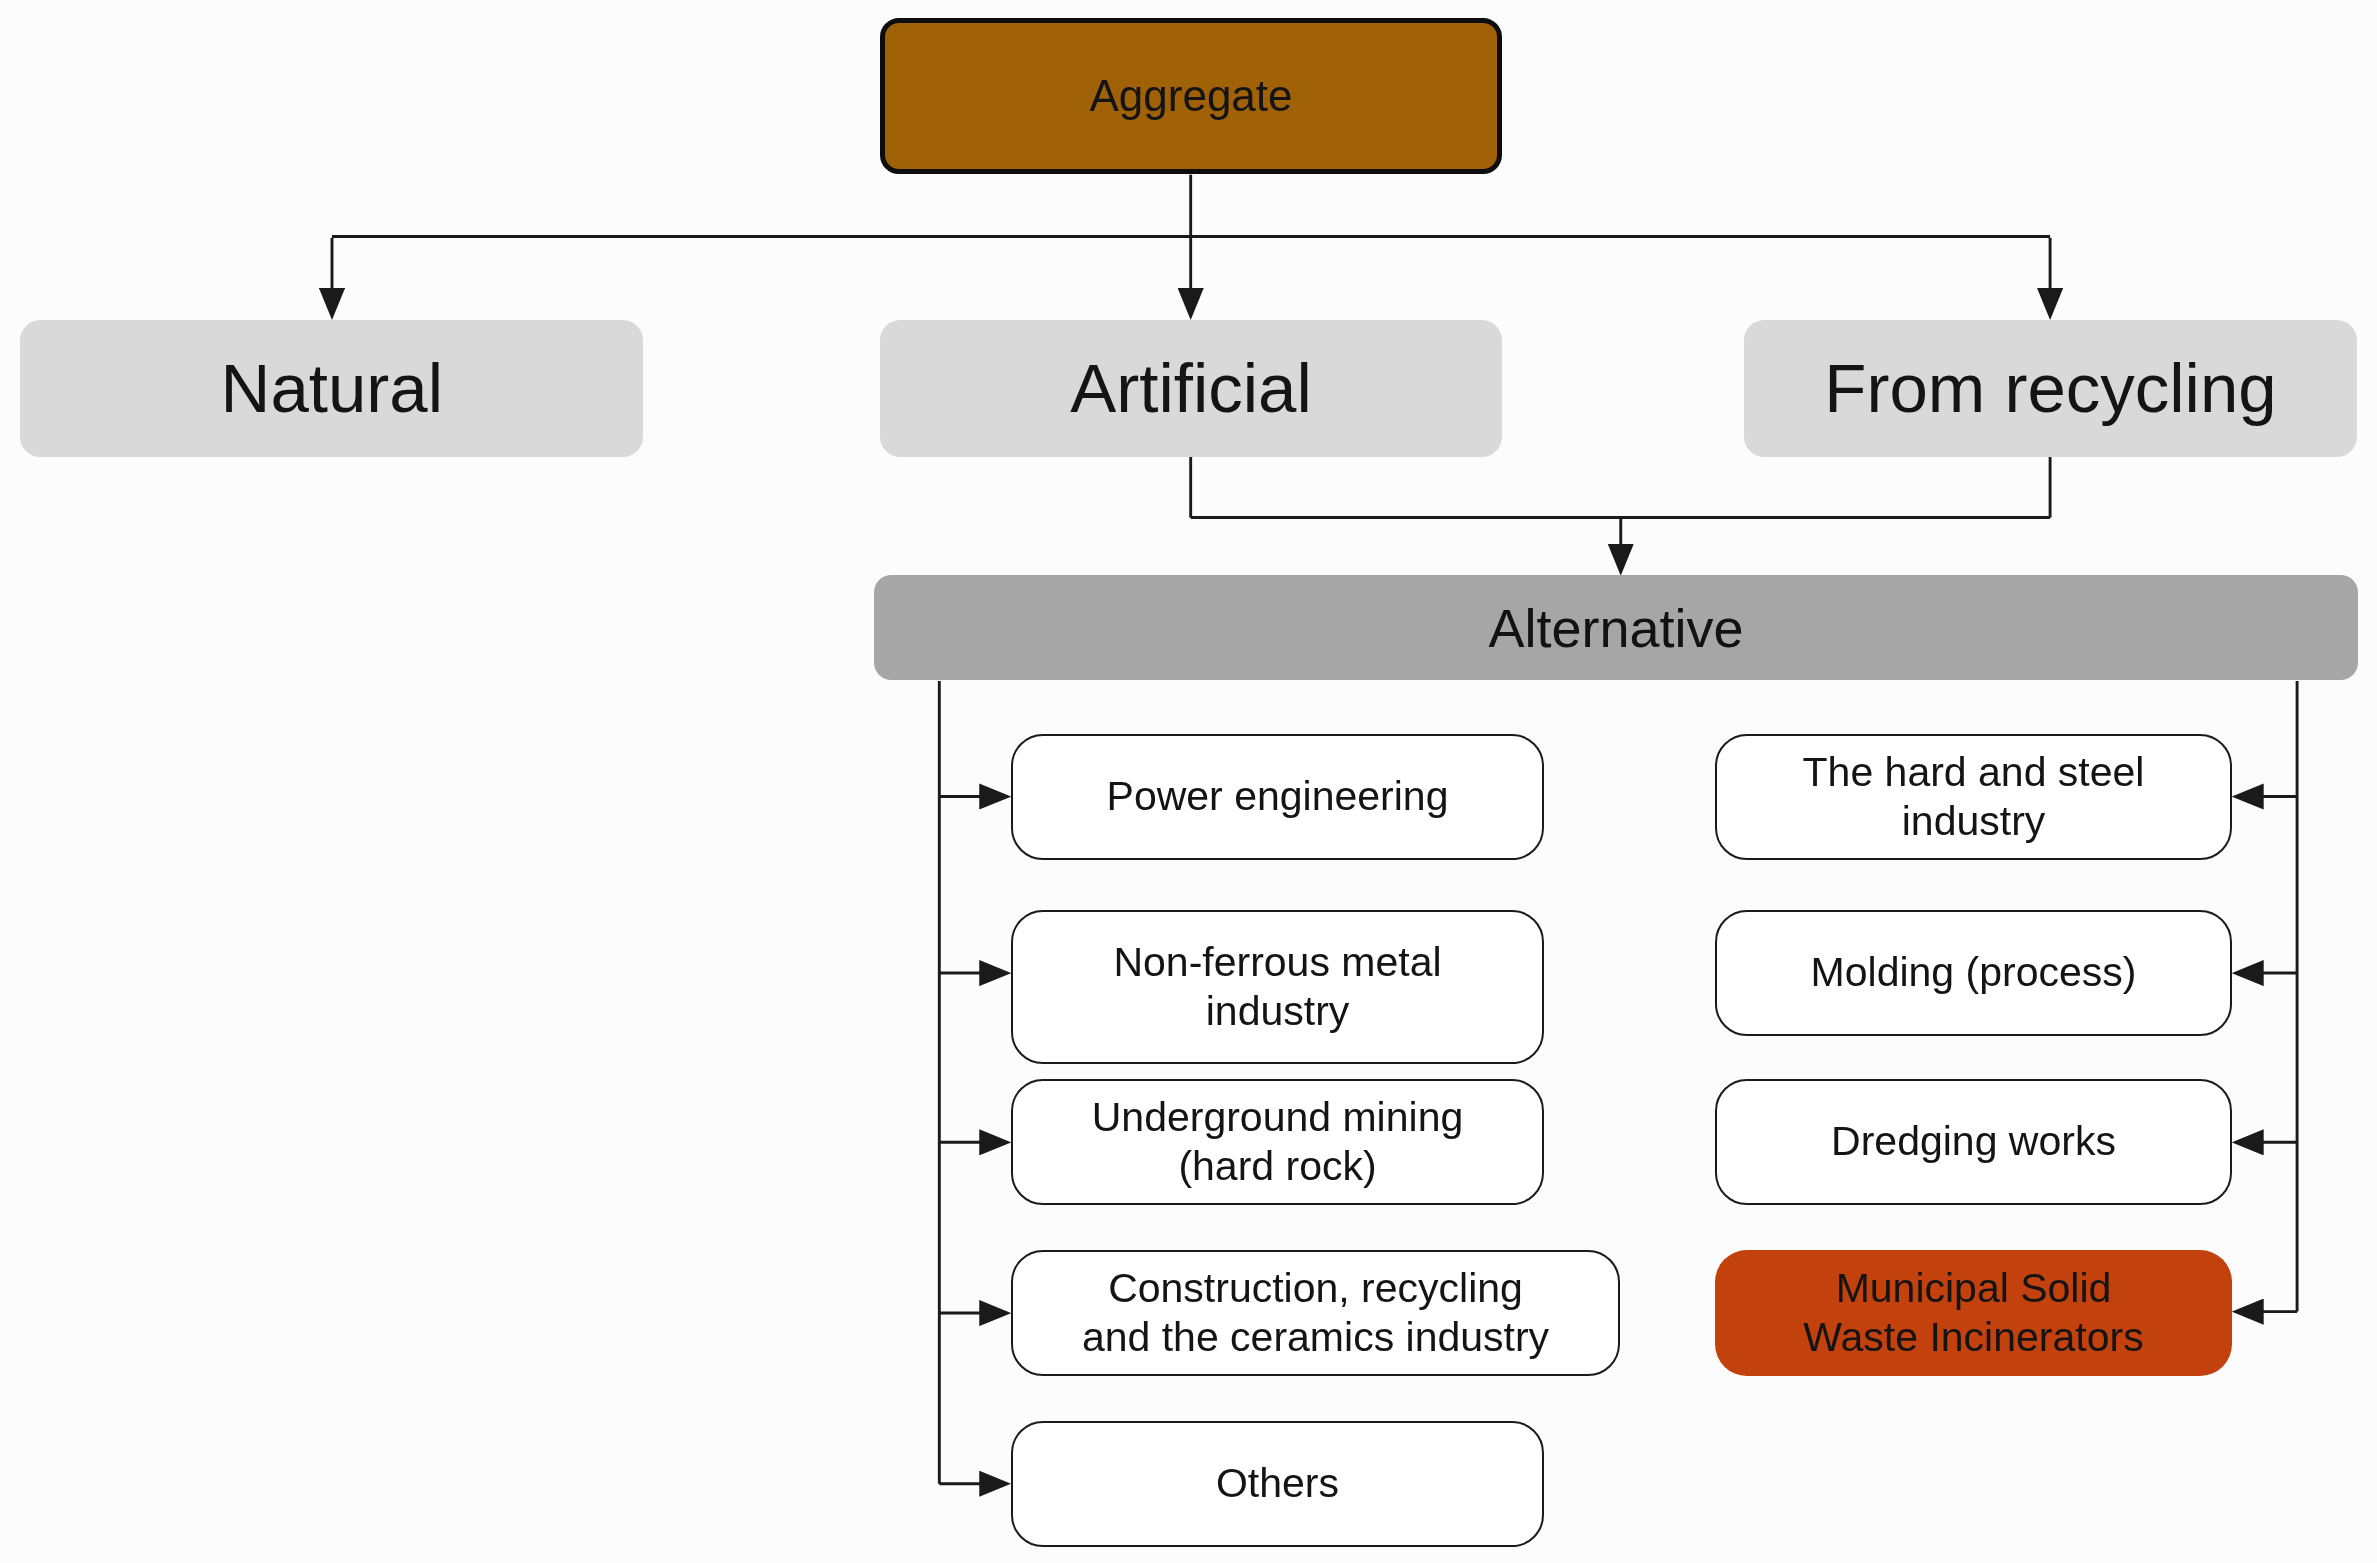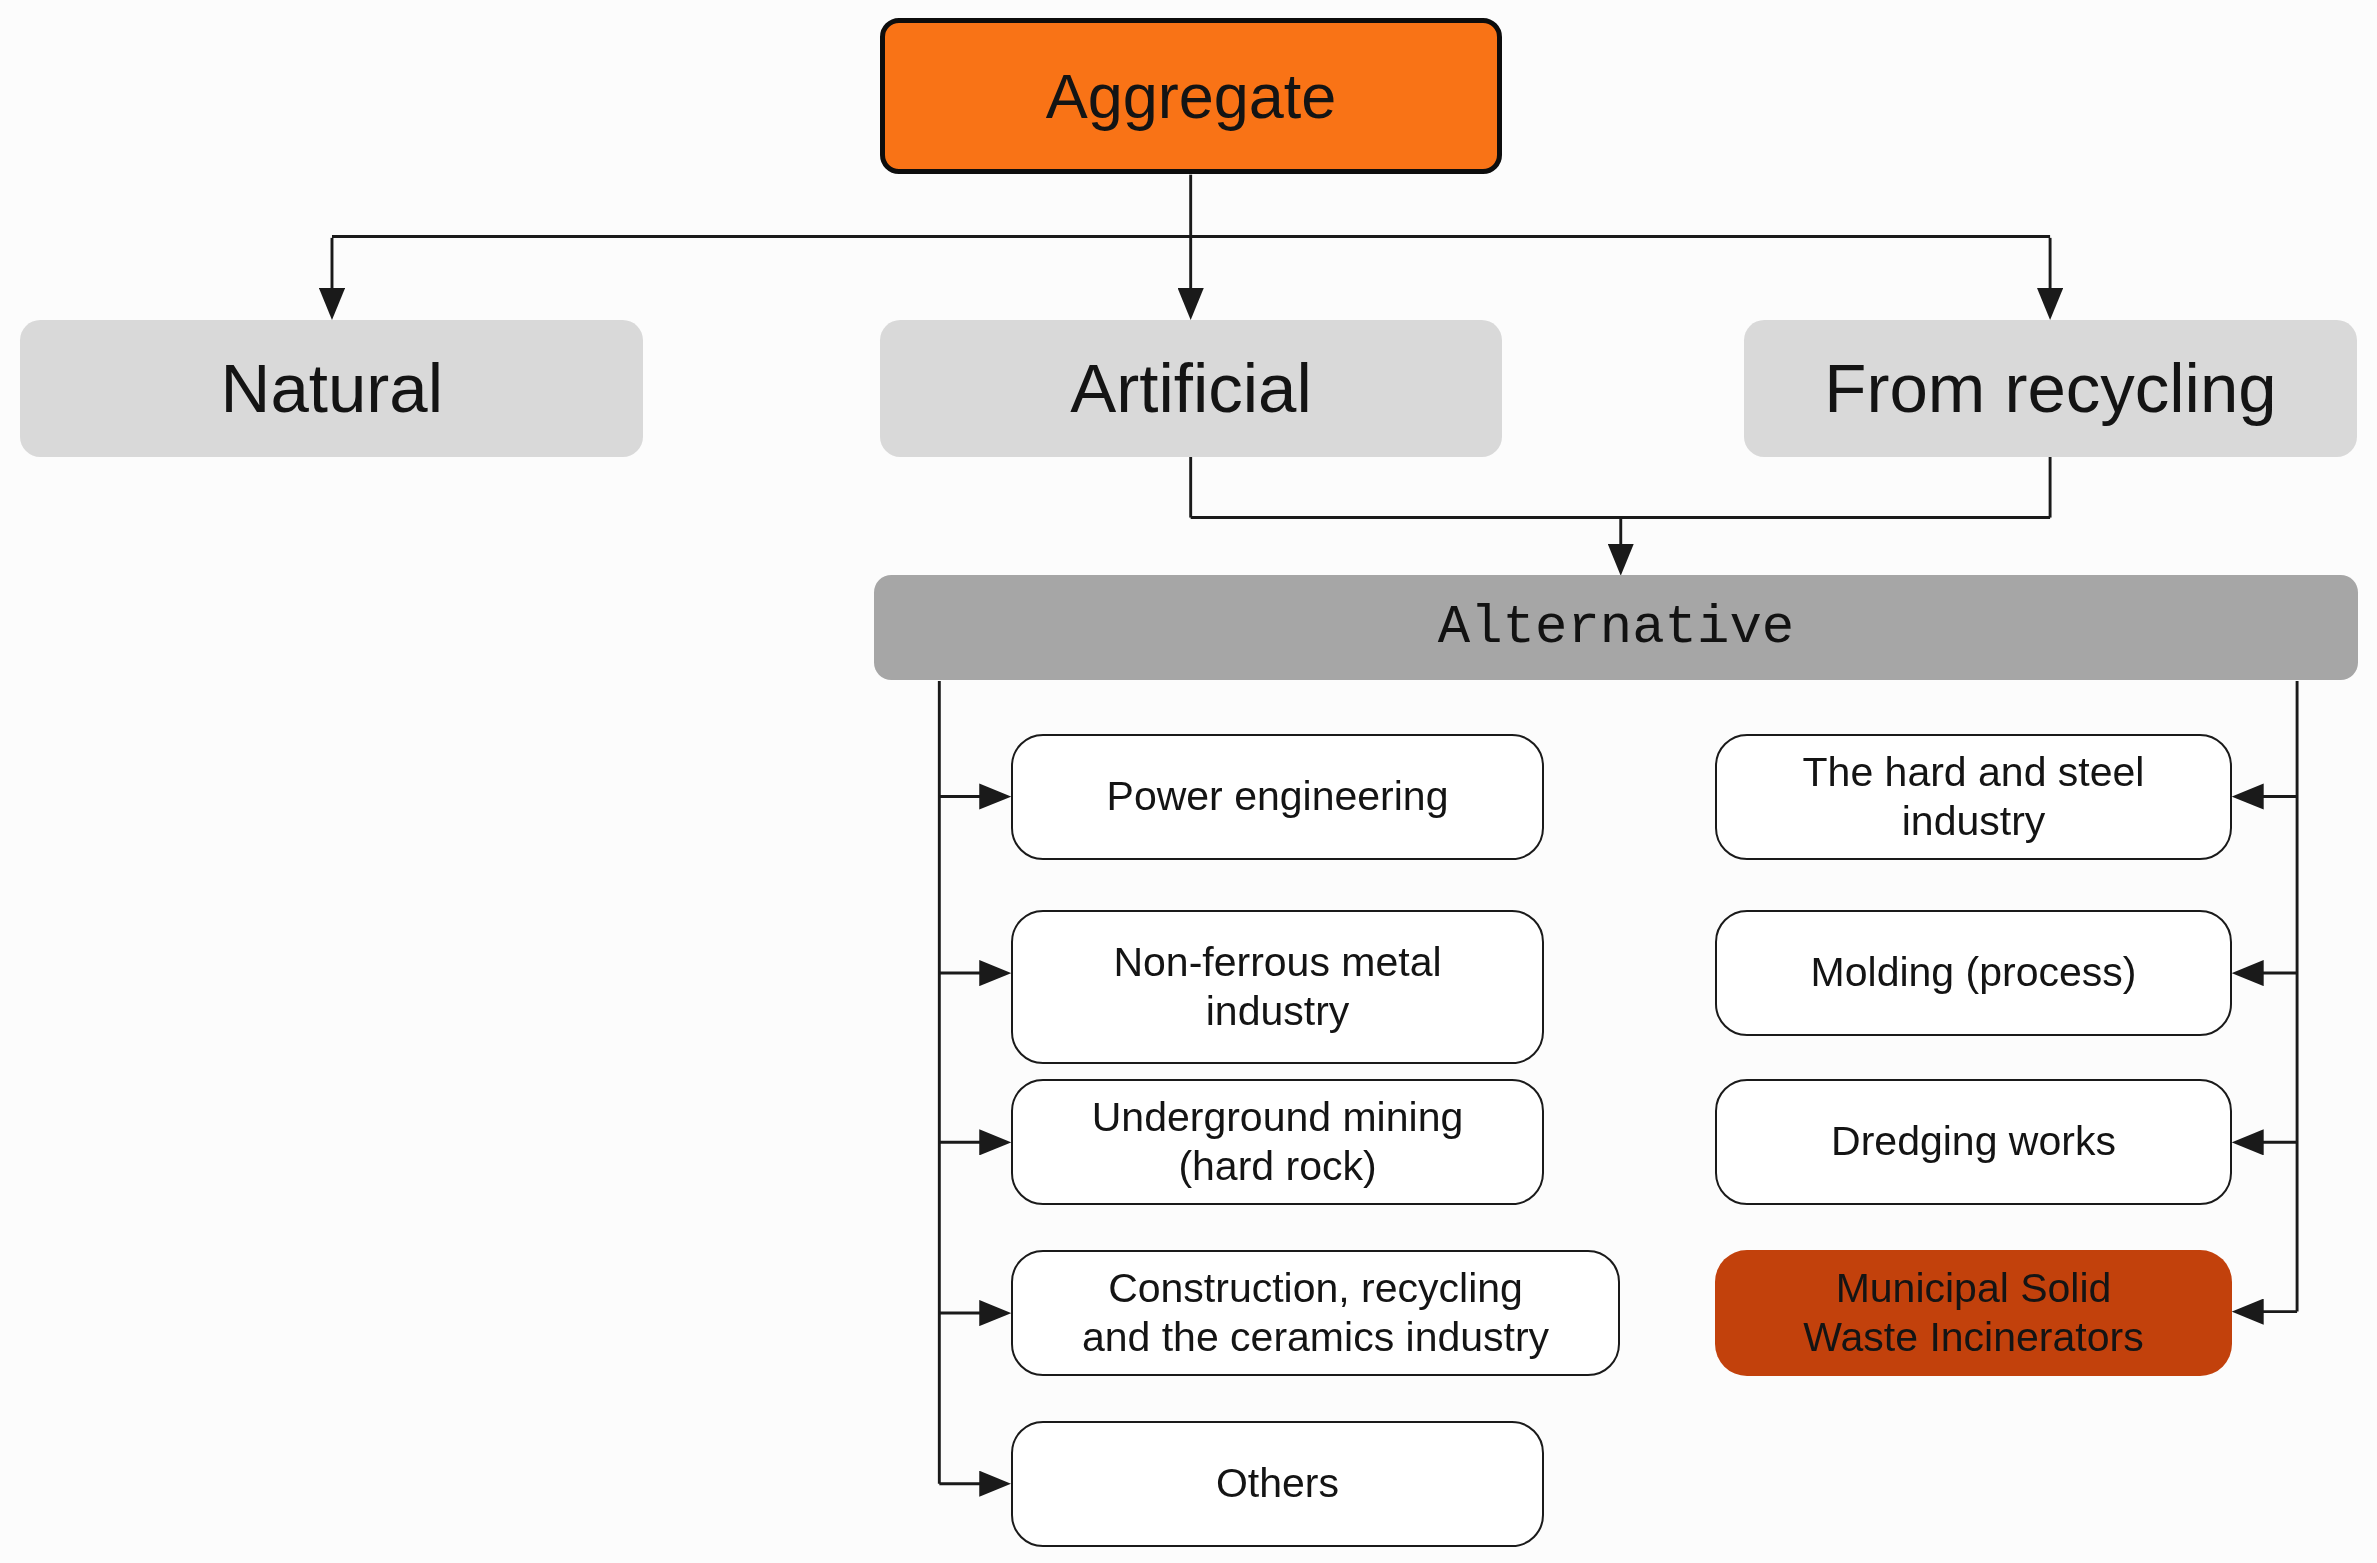--- a/index.html
+++ b/index.html
@@ -12,24 +12,24 @@
     overflow:hidden;
   }
   .box{
     position:absolute;
     display:flex;align-items:center;justify-content:center;
     text-align:center;
     box-sizing:border-box;
     white-space:pre-line;
   }
   .root{
-    background:#f97316;
+    background:#a16207;
     border:5.1px solid #0d0d0d;
     border-radius:19px;
-    font-size:63px;
+    font-size:44px;
   }
   .lvl2{
     background:#d9d9d9;
     border-radius:20.3px;
     font-size:69px;
   }
   .bar{
     background:#a6a6a6;
     border-radius:17.4px;
     font-size:54px;
@@ -86,21 +86,21 @@
       <path d="M3162 1805 H3114" marker-end="url(#arr)"></path>
     </g>
   </svg>
 
   <div class="box root" style="left:880px;top:18px;width:622px;height:156px;">Aggregate</div>
 
   <div class="box lvl2" style="left:20.3px;top:320px;width:623px;height:137px;">Natural</div>
   <div class="box lvl2" style="left:880px;top:320px;width:622px;height:137px;">Artificial</div>
   <div class="box lvl2" style="left:1744px;top:320px;width:613px;height:137px;">From recycling</div>
 
-  <div class="box bar" style="left:874px;top:575px;width:1484px;height:105px;font-family:Liberation Mono, monospace;">Alternative</div>
+  <div class="box bar" style="left:874px;top:575px;width:1484px;height:105px;">Alternative</div>
 
   <div class="box child" style="left:1011px;top:734px;width:533px;height:126px;">Power engineering</div>
   <div class="box child" style="left:1011px;top:910px;width:533px;height:154px;">Non-ferrous metal
 industry</div>
   <div class="box child" style="left:1011px;top:1079px;width:533px;height:126px;">Underground mining
 (hard rock)</div>
   <div class="box child" style="left:1011px;top:1250px;width:609px;height:126px;">Construction, recycling
 and the ceramics industry</div>
   <div class="box child" style="left:1011px;top:1421px;width:533px;height:126px;">Others</div>
 

